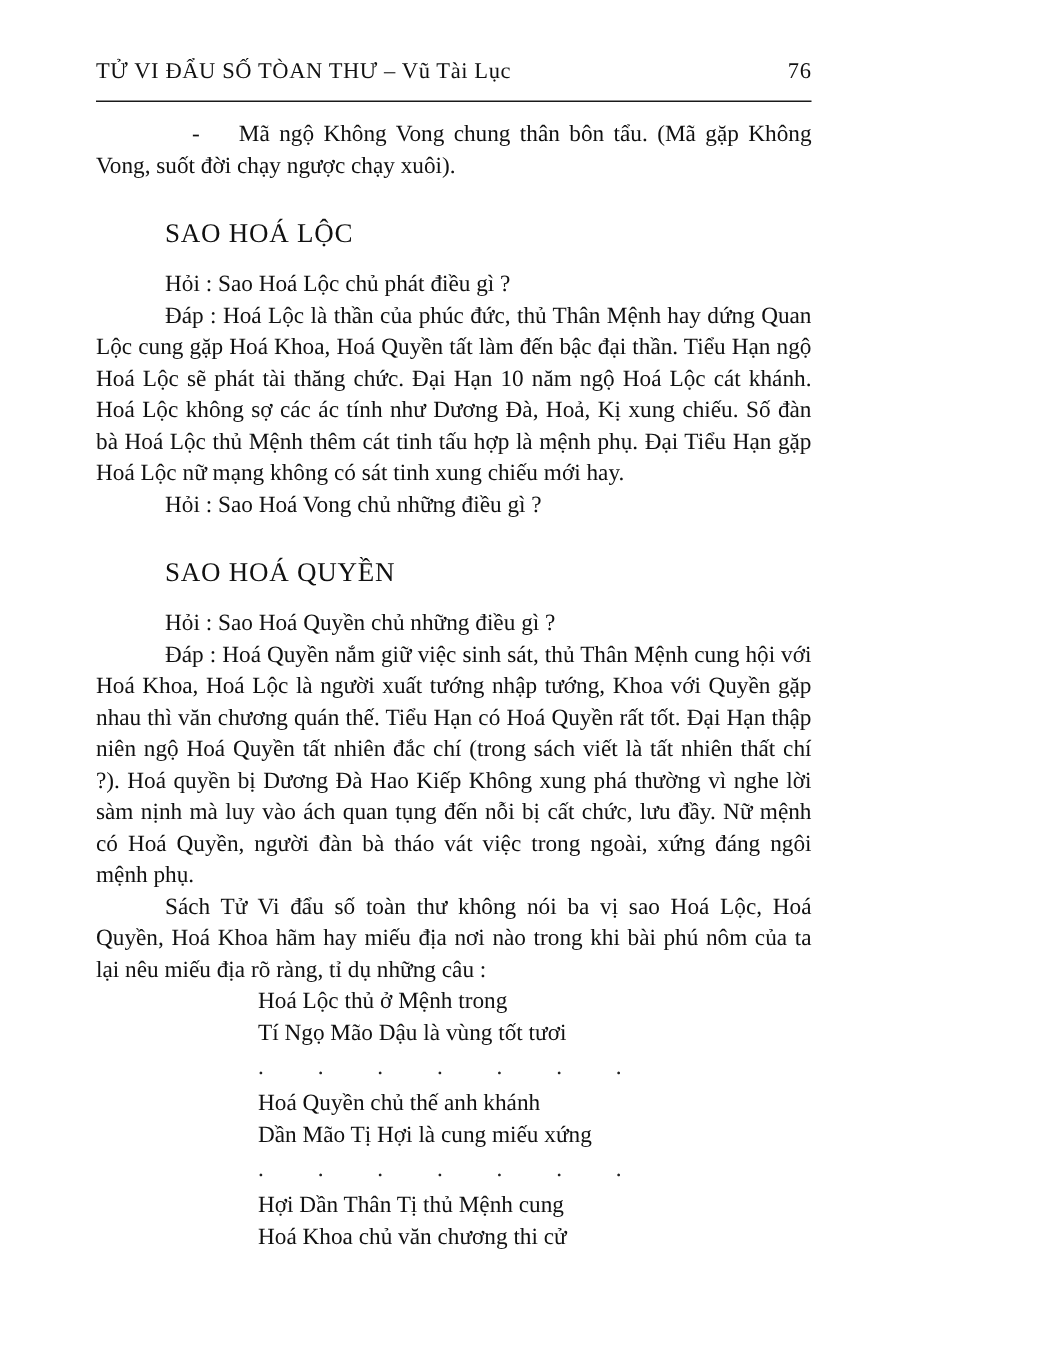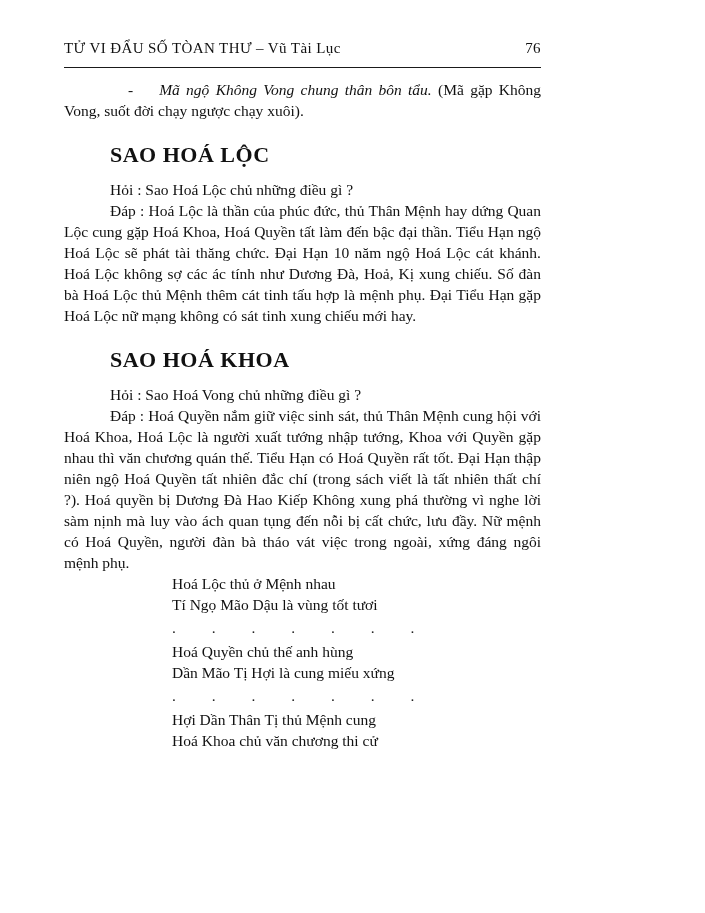--- a/index.html
+++ b/index.html
@@ -36,25 +36,25 @@
     margin: 0 0 11px 0;
   }
   
   .para {
     text-align: justify;
     margin: 0;
   }
   .para-indent { text-indent: 46px; }
   .bullet-para { text-indent: 64px; }
   .bullet-dash { padding-right: 26px; }
-  .italic { font-style: italic; }
+  .italic { }
   
   .section-heading {
-    font-weight: bold;
-    font-size: 22px;
+    font-weight: normal;
+    font-size: 18px;
     letter-spacing: 0.5px;
     margin: 23px 0 13px 46px;
     line-height: 22px;
   }
   
   .verse-block { margin: 0 0 0 108px; }
   .verse-line { line-height: 21px; }
   .dots-separator {
     word-spacing: 30px;
     letter-spacing: 1px;
@@ -70,34 +70,36 @@
   <div class="page-header">
     <span class="book-title">TỬ VI ĐẨU SỐ TÒAN THƯ – Vũ Tài Lục</span>
     <span class="page-number">76</span>
   </div>
   <hr class="header-rule">
 
   <p class="para bullet-para"><span class="bullet-dash">-</span><span class="italic">Mã ngộ Không Vong chung thân bôn tẩu.</span><span> </span><span>(Mã gặp Không Vong, suốt đời chạy ngược chạy xuôi).</span></p>
 
 
   <h2 class="section-heading">SAO HOÁ LỘC</h2>
-  <p class="para para-indent">Hỏi : Sao Hoá Lộc chủ những điều gì ?</p>
+  <p class="para para-indent">Hỏi : Sao Hoá Lộc chủ phát điều gì ?</p>
   <p class="para para-indent">Đáp : Hoá Lộc là thần của phúc đức, thủ Thân Mệnh hay dứng Quan Lộc cung gặp Hoá Khoa, Hoá Quyền tất làm đến bậc đại thần. Tiểu Hạn ngộ Hoá Lộc sẽ phát tài thăng chức. Đại Hạn 10 năm ngộ Hoá Lộc cát khánh. Hoá Lộc không sợ các ác tính như Dương Đà, Hoả, Kị xung chiếu. Số đàn bà Hoá Lộc thủ Mệnh thêm cát tinh tấu hợp là mệnh phụ. Đại Tiểu Hạn gặp Hoá Lộc nữ mạng không có sát tinh xung chiếu mới hay.</p>
 
-  <h2 class="section-heading">SAO HOÁ KHOA</h2>
   <p class="para para-indent">Hỏi : Sao Hoá Vong chủ những điều gì ?</p>
 
+  <h2 class="section-heading">SAO HOÁ QUYỀN</h2>
+  <p class="para para-indent">Hỏi : Sao Hoá Quyền chủ những điều gì ?</p>
   <p class="para para-indent">Đáp : Hoá Quyền nắm giữ việc sinh sát, thủ Thân Mệnh cung hội với Hoá Khoa, Hoá Lộc là người xuất tướng nhập tướng, Khoa với Quyền gặp nhau thì văn chương quán thế. Tiểu Hạn có Hoá Quyền rất tốt. Đại Hạn thập niên ngộ Hoá Quyền tất nhiên đắc chí (trong sách viết là tất nhiên thất chí ?). Hoá quyền bị Dương Đà Hao Kiếp Không xung phá thường vì nghe lời sàm nịnh mà luy vào ách quan tụng đến nỗi bị cất chức, lưu đầy. Nữ mệnh có Hoá Quyền, người đàn bà tháo vát việc trong ngoài, xứng đáng ngôi mệnh phụ.</p>
 
+  <p class="para para-indent">Sách Tử Vi đẩu số toàn thư không nói ba vị sao Hoá Lộc, Hoá Quyền, Hoá Khoa hãm hay miếu địa nơi nào trong khi bài phú nôm của ta lại nêu miếu địa rõ ràng, tỉ dụ những câu :</p>
 
   <div class="verse-block">
-    <div class="verse-line">Hoá Lộc thủ ở Mệnh nhau</div>
+    <div class="verse-line">Hoá Lộc thủ ở Mệnh trong</div>
     <div class="verse-line">Tí Ngọ Mão Dậu là vùng tốt tươi</div>
     <div class="verse-line dots-separator">. . . . . . .</div>
-    <div class="verse-line">Hoá Quyền chủ thế anh hùng</div>
+    <div class="verse-line">Hoá Quyền chủ thế anh khánh</div>
     <div class="verse-line">Dần Mão Tị Hợi là cung miếu xứng</div>
     <div class="verse-line dots-separator">. . . . . . .</div>
     <div class="verse-line">Hợi Dần Thân Tị thủ Mệnh cung</div>
     <div class="verse-line">Hoá Khoa chủ văn chương thi cử</div>
 
   </div>
 
 </div>
 
 </body></html>

